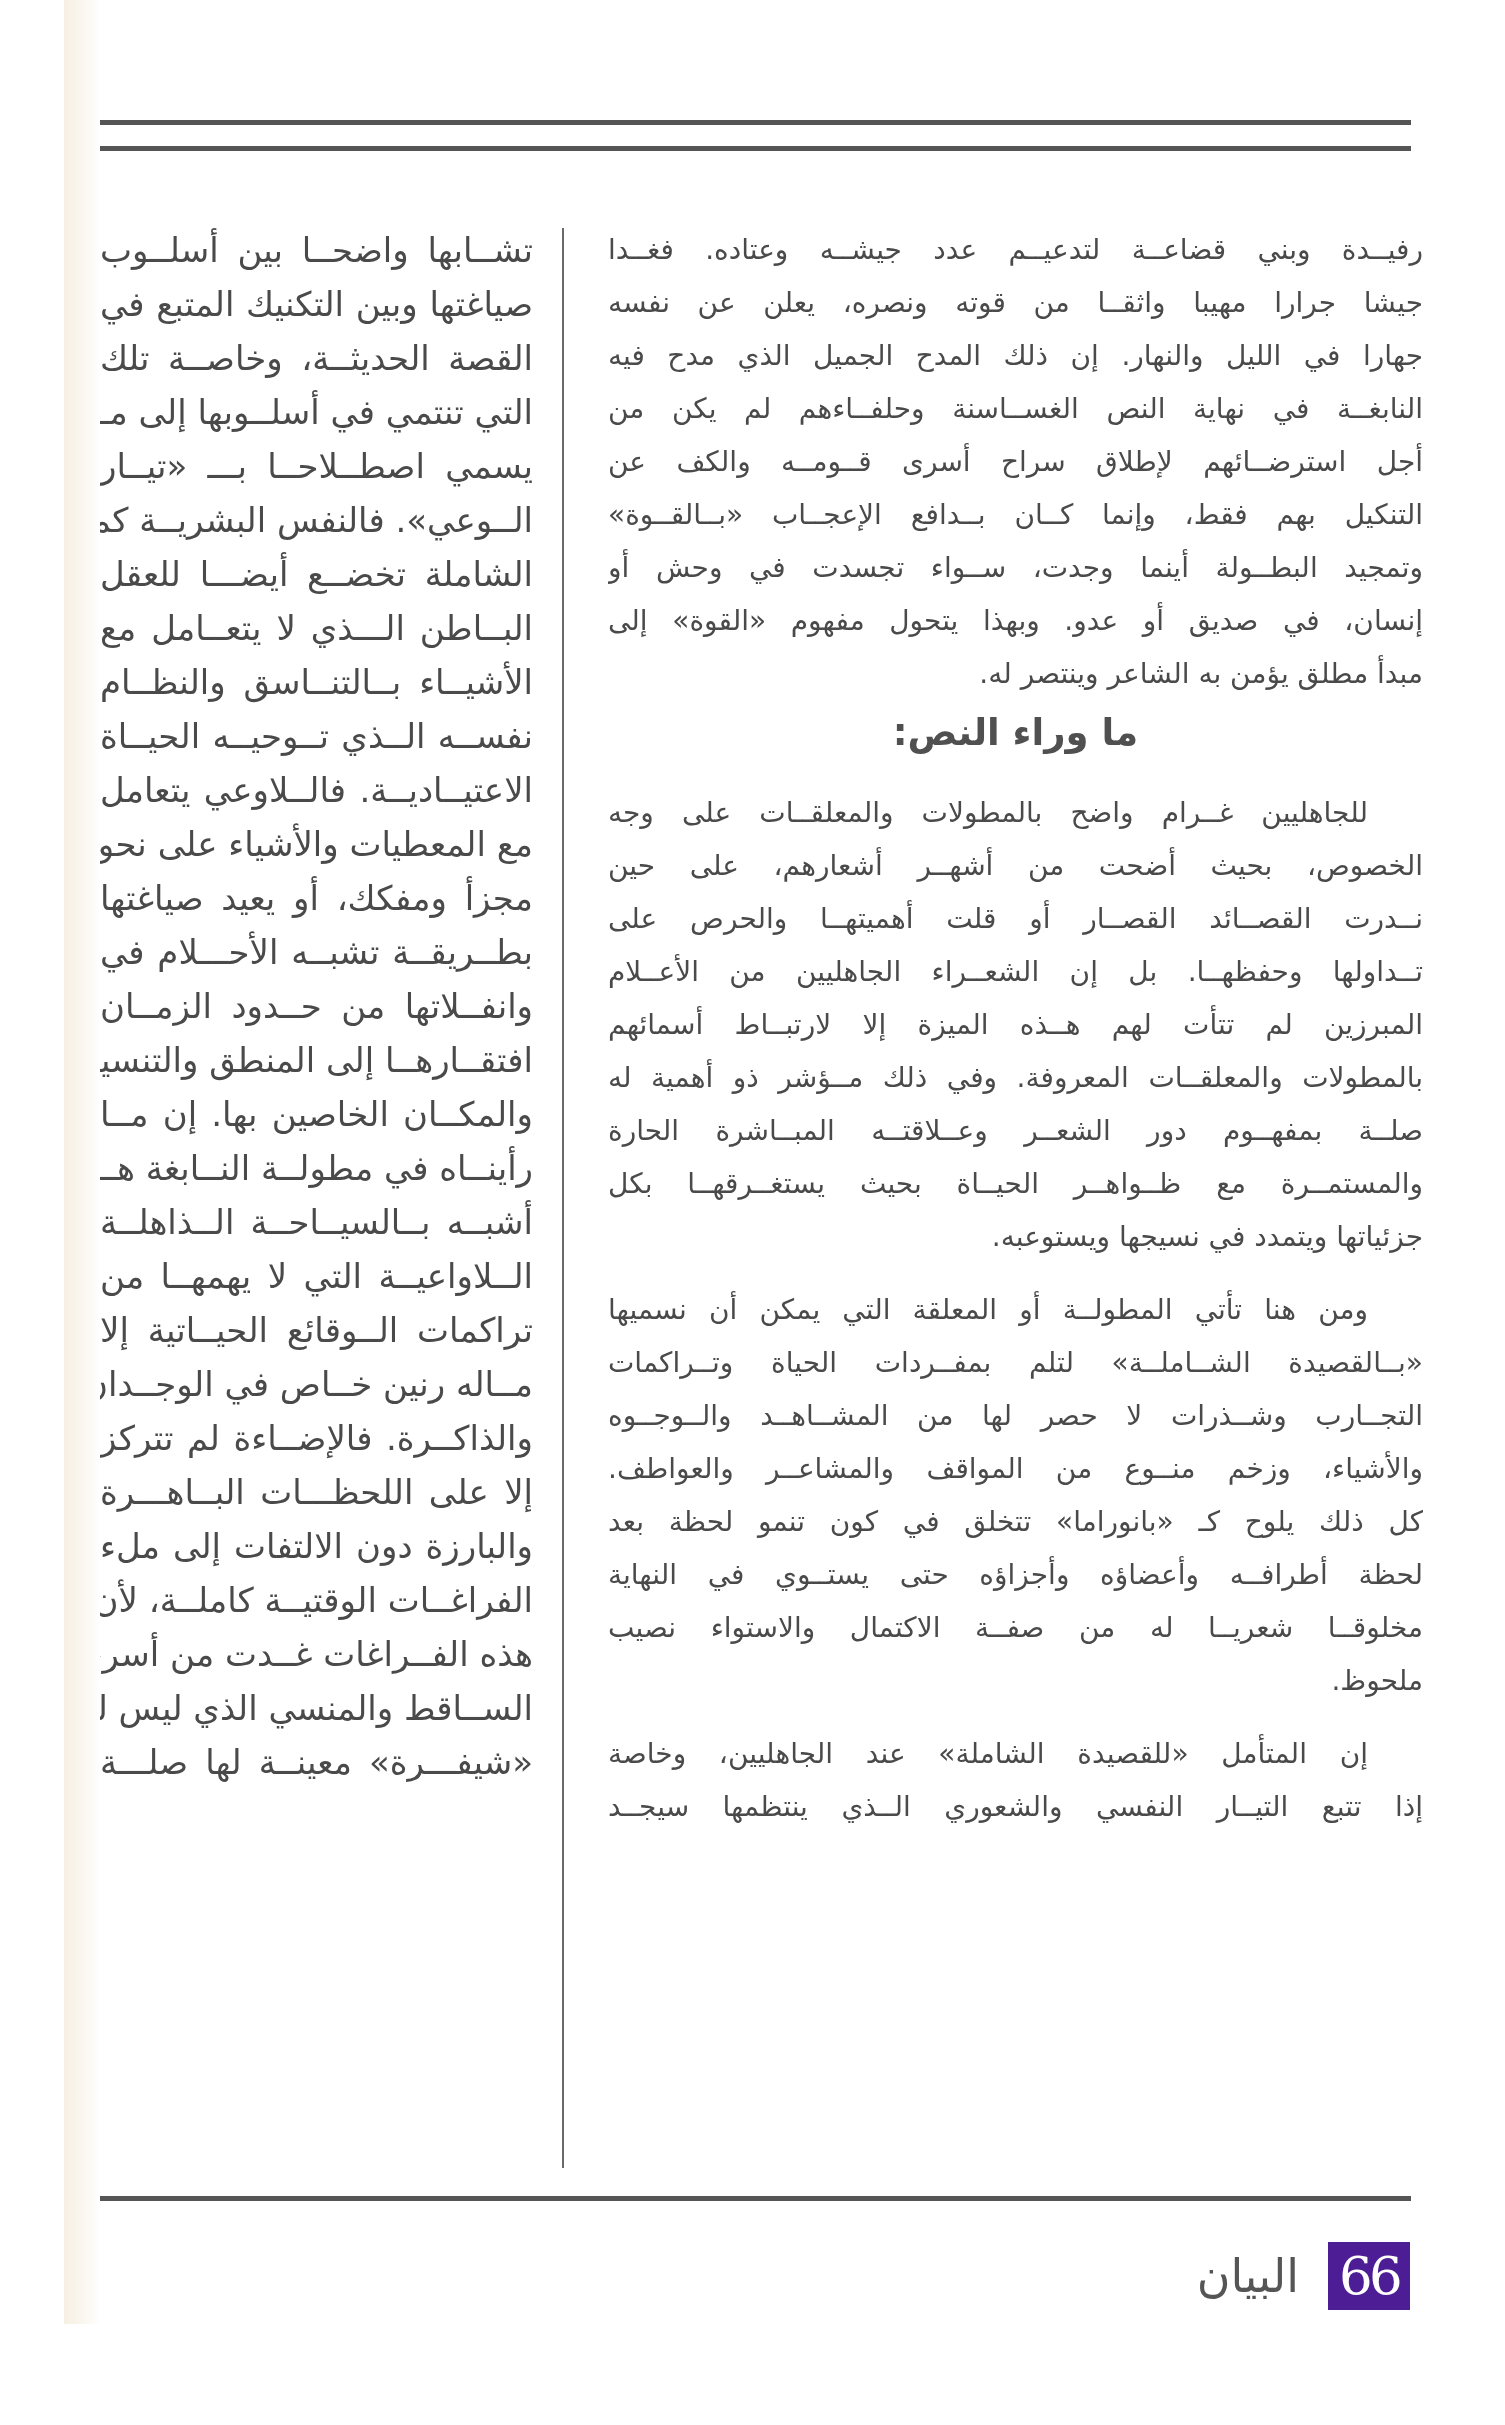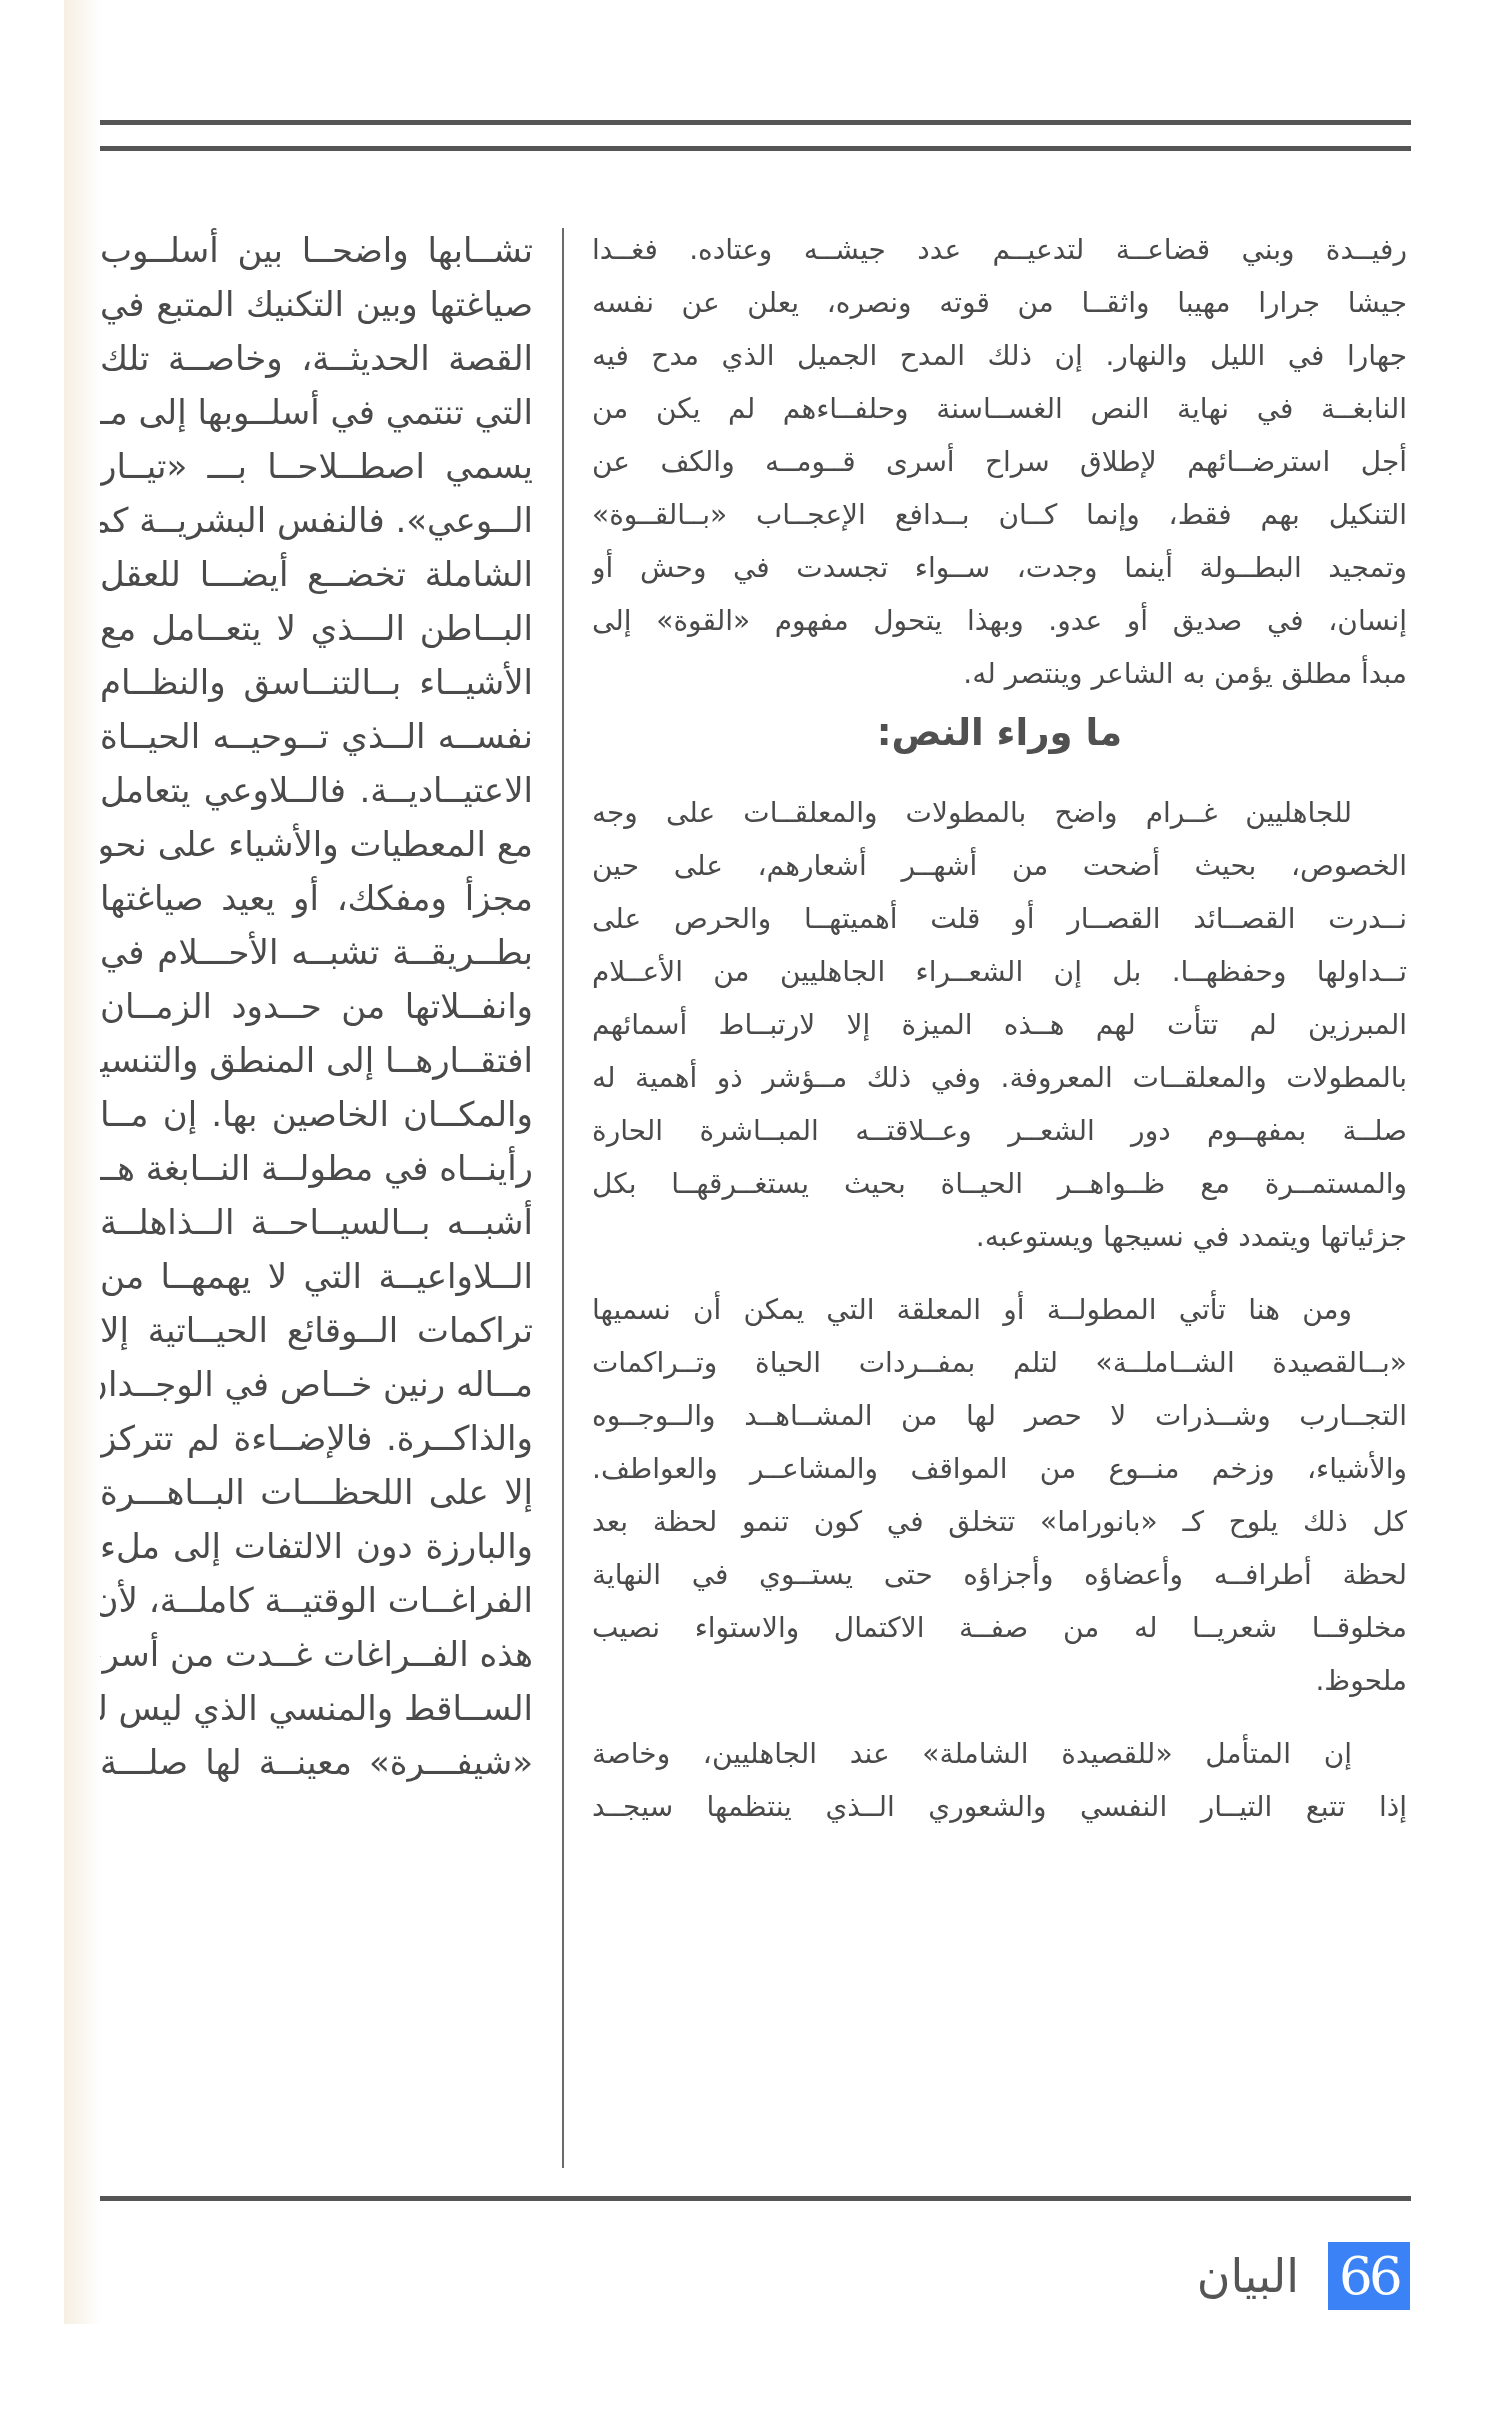--- a/index.html
+++ b/index.html
@@ -57,21 +57,21 @@
       text-align: justify;
       text-align-last: justify;
       color: #4a4a4a;
     }
     .column .line.last {
       text-align-last: right;
     }
     .column .line.indent {
       padding-right: 55px;
     }
-    .column.right { left: 592px; width: 815px; top: 223px; }
+    .column.right { left: 608px; width: 815px; top: 223px; }
     .column.left { left: 100px; width: 433px; top: 223px; }
     .column.left .line { height: 54px; line-height: 54px; font-size: 34px; }
 
     .gap-small { display: block; height: 20px; }
     .heading {
       display: block;
       text-align: center !important;
       text-align-last: center !important;
       font-size: 37px;
       font-weight: bold;
@@ -87,21 +87,21 @@
       right: 95px;
       display: flex;
       flex-direction: row-reverse;
       align-items: center;
       gap: 29px;
       direction: ltr;
     }
     .page-number {
       width: 82px;
       height: 68px;
-      background: #3b82f6;
+      background: #4c1d95;
       color: #ffffff;
       font-family: "DejaVu Serif", serif;
       font-size: 53px;
       line-height: 68px;
       text-align: center;
       letter-spacing: -3.7px;
     }
     .magazine-title {
       font-family: "DejaVu Sans", sans-serif;
       font-weight: normal;

